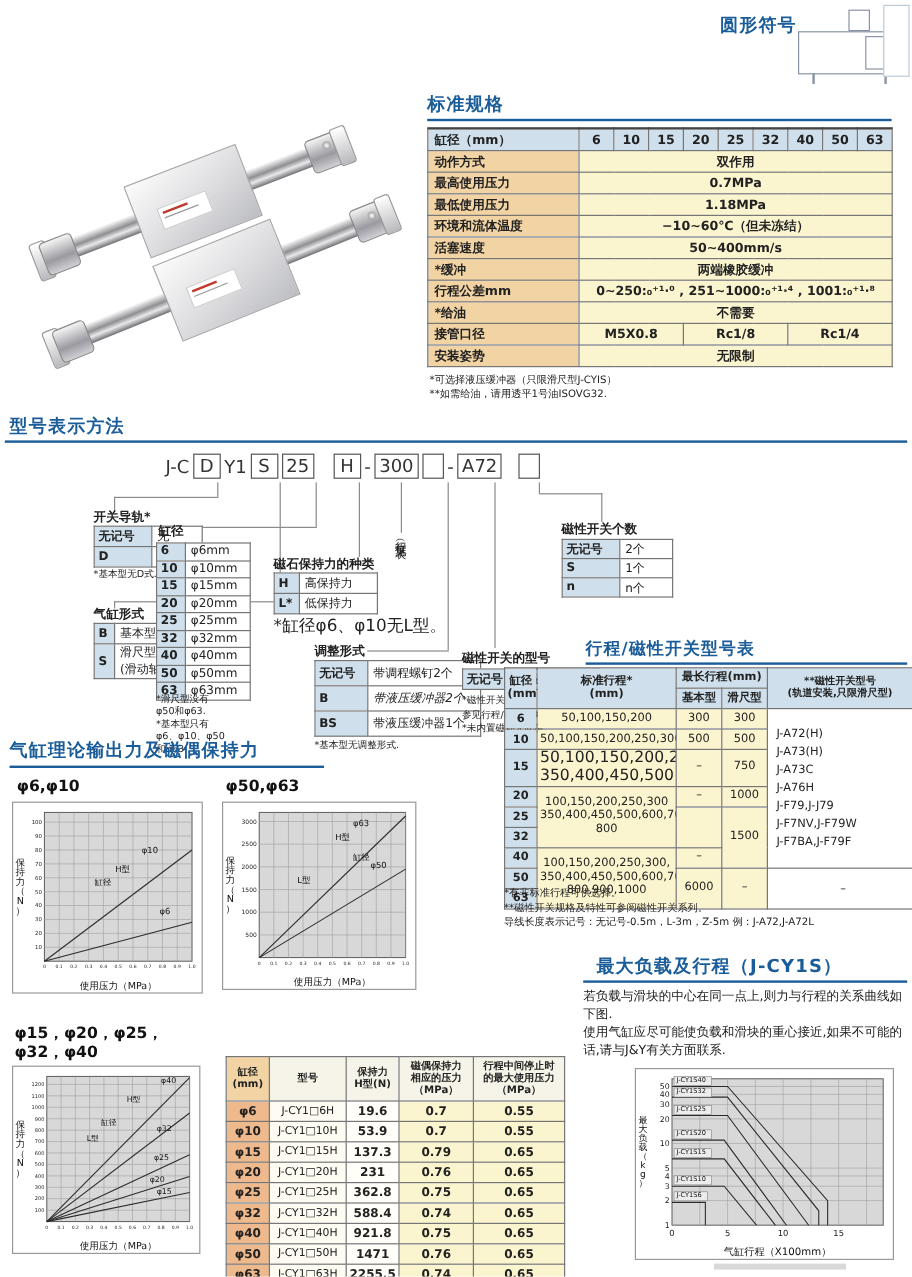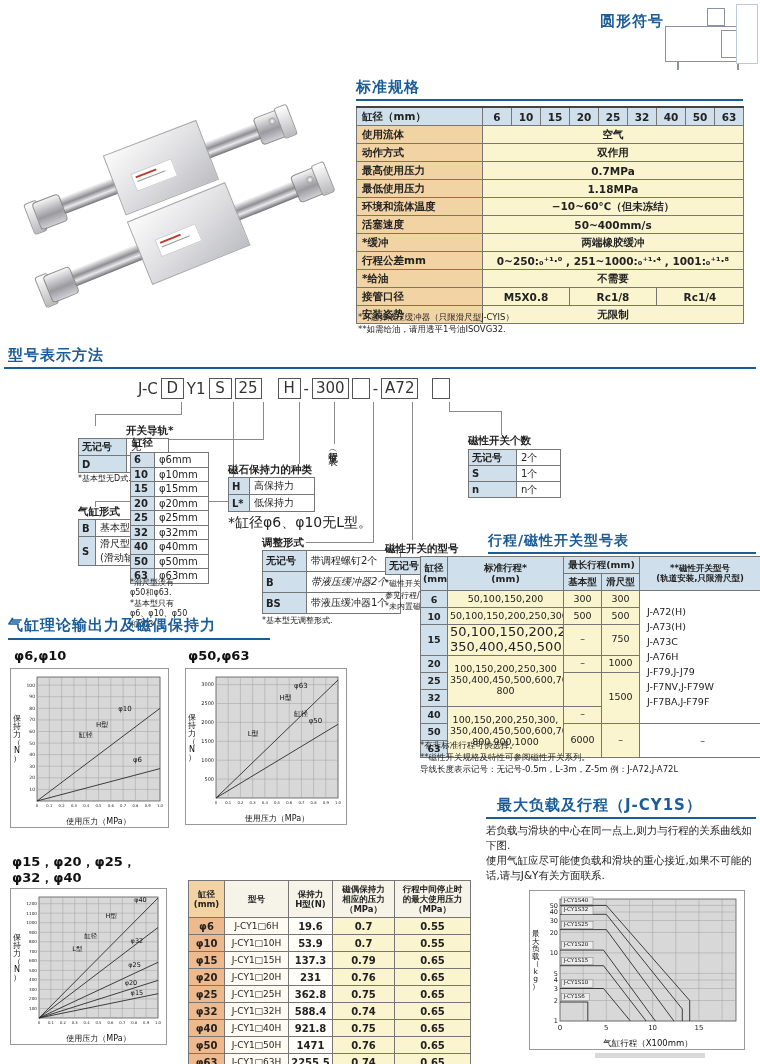--- a/index.html
+++ b/index.html
@@ -134,24 +134,20 @@
           <td class="hbore">10</td>
           <td class="hbore">15</td>
           <td class="hbore">20</td>
           <td class="hbore">25</td>
           <td class="hbore">32</td>
           <td class="hbore">40</td>
           <td class="hbore">50</td>
           <td class="hbore">63</td>
         </tr>
         <tr>
-          <td class="rlabel">使用流体</td>
-          <td class="rval" colspan="9">空气</td>
-        </tr>
-        <tr>
           <td class="rlabel">动作方式</td>
           <td class="rval" colspan="9">双作用</td>
         </tr>
         <tr>
           <td class="rlabel">最高使用压力</td>
           <td class="rval" colspan="9">0.7MPa</td>
         </tr>
         <tr>
           <td class="rlabel">最低使用压力</td>
           <td class="rval" colspan="9">1.18MPa</td>
@@ -221,21 +217,21 @@
   <div class="ln" style="left:162px;top:439px;width:102px;height:1px;"></div>
   <div class="ln" style="left:299px;top:402px;width:1px;height:62px;"></div>
   <div class="ln" style="left:334px;top:402px;width:1px;height:42px;"></div>
   <div class="ln" style="left:373px;top:402px;width:1px;height:140px;"></div>
   <div class="ln" style="left:306px;top:542px;width:68px;height:1px;"></div>
   <div class="ln" style="left:412px;top:402px;width:1px;height:138px;"></div>
   <div class="ln" style="left:449px;top:402px;width:1px;height:9px;"></div>
   <div class="ln" style="left:449px;top:411px;width:53px;height:1px;"></div>
   <div class="ln" style="left:501px;top:411px;width:1px;height:24px;"></div>
 
-  <div class="tbl-title" style="left:78px;top:424px;margin-left:48px;">开关导轨*</div>
+  <div class="tbl-title" style="left:78px;top:424px;">开关导轨*</div>
   <table class="kv abs" style="left:78px;top:438px;width:90px;">
     <colgroup>
         <col style="width:48px">
         <col style="width:42px">
       </colgroup>
     <tbody>
         <tr>
           <td class="k">无记号</td>
           <td class="v preline">无</td>
         </tr>

